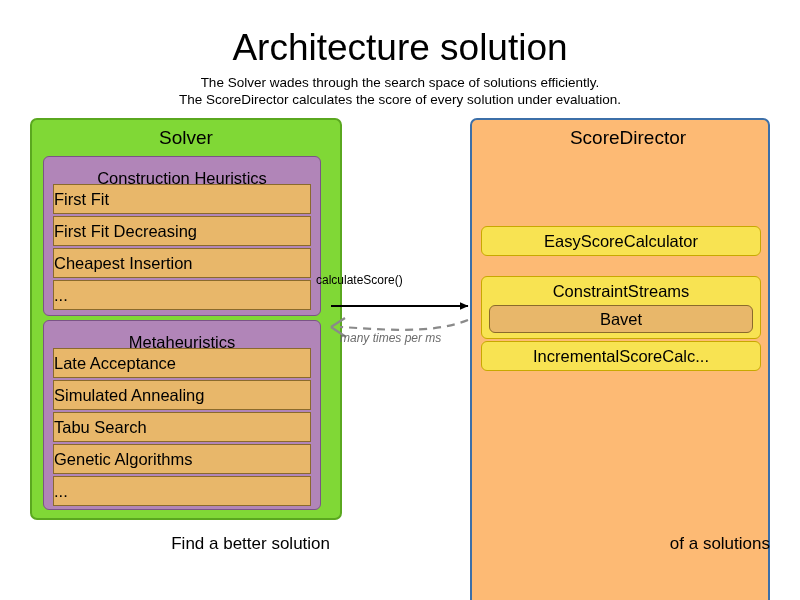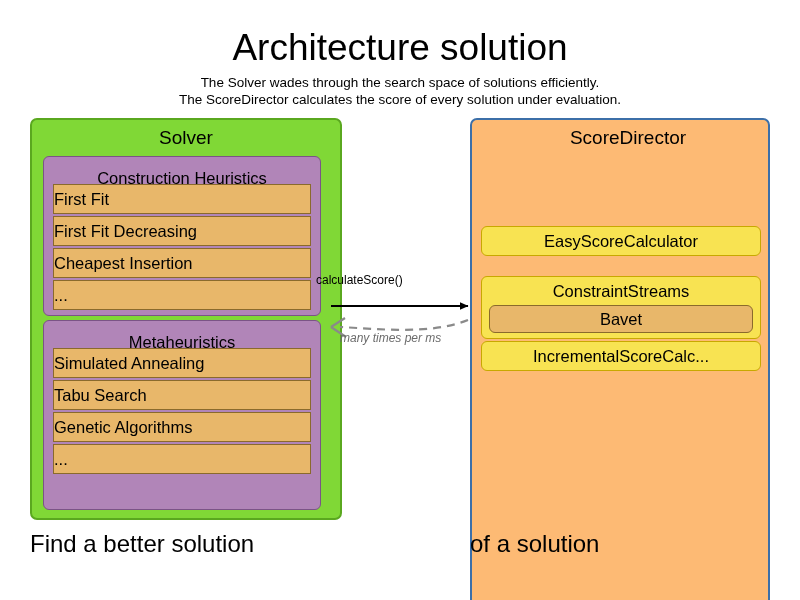--- a/index.html
+++ b/index.html
@@ -171,22 +171,22 @@
     font-size: 12px;
     line-height: 15px;
     color: #6b6b6b;
     white-space: nowrap;
     font-style: italic;
   }
 
   
   .caption {
     position: absolute;
-    text-align: left;
-    font-size: 24px;
+    text-align: right;
+    font-size: 17px;
     line-height: 25px;
   }
   #caption-left  { left: 30px;  top: 531px; width: 300px; }
   #caption-right { left: 470px; top: 531px; width: 300px; }
 </style>
 </head>
 <body>
 
 <div id="header">
   <div id="page-title">Architecture solution</div>
@@ -203,20 +203,21 @@
       <div class="row">First Fit</div>
       <div class="row">First Fit Decreasing</div>
       <div class="row">Cheapest Insertion</div>
       <div class="row">...</div>
     </div>
   </div>
 
   <div id="group-meta" class="group">
     <div class="group-title">Metaheuristics</div>
     <div class="rows">
+      <div class="row">Late Acceptance</div>
       <div class="row">Simulated Annealing</div>
       <div class="row">Tabu Search</div>
       <div class="row">Genetic Algorithms</div>
       <div class="row">...</div>
     </div>
   </div>
 </div>
 
 <div id="scoredirector-panel" class="panel">
   <div class="panel-title">ScoreDirector</div>
@@ -246,14 +247,14 @@
   <path d="M331,327 L345,318 M331,327 L346,337" fill="none" stroke="#8a8a8a" stroke-width="2.2"></path>
 </svg>
 
 <div id="label-calculate-score">calculateScore()</div>
 <div id="label-many-times">many times per ms</div>
 
 <div id="caption-left" class="caption">
   <div>Find a better solution</div>
 </div>
 <div id="caption-right" class="caption">
-  <div>of a solution</div>
+  <div>of a solutions</div>
 </div>
 
 </body></html>

